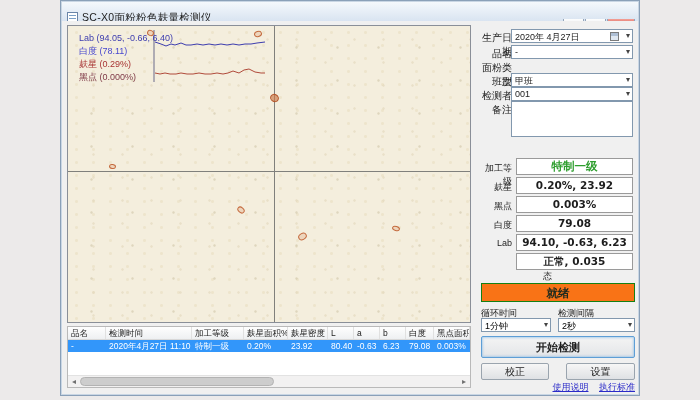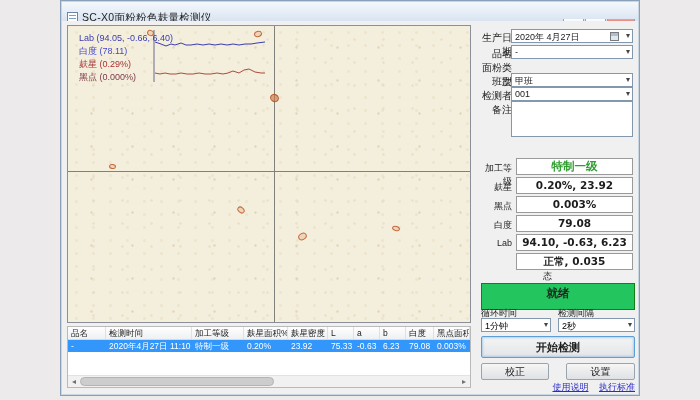--- a/index.html
+++ b/index.html
@@ -82,21 +82,21 @@
     box-shadow:inset 0 3px 0 #aebfd4; }
   .remark-box { position:absolute; left:33px; top:80px; width:122px; height:36px; background:#fff;
     border:1px solid #8298ae; cursor:text; }
 
   .res-label { position:absolute; left:0; width:34px; text-align:right; font-size:9px; color:#222; }
   .res-box { position:absolute; left:38px; width:117px; height:17px; background:#fff;
     border:1px solid #9a9a9a; text-align:center; font-size:10.5px; font-weight:bold; color:#1d1d1d;
     line-height:15px; font-family:"DejaVu Sans",sans-serif; white-space:nowrap; overflow:hidden; }
   .res-box.grade { color:#2e9e2e; font-size:11.5px; }
 
-  .status-bar { position:absolute; left:3px; top:262px; width:154px; height:27px; background:#22c55e;
+  .status-bar { position:absolute; left:3px; top:262px; width:154px; height:19px; background:#f97316;
     border:1px solid #148014; text-align:center; font-size:11.5px; font-weight:bold; color:#1e2a1e;
     line-height:18px; }
 
   .small-label { position:absolute; font-size:9px; color:#222; top:286px; }
   .combo-sm { position:absolute; top:297px; height:14px; background:#fff; border:1px solid #8298ae;
     font-size:9px; padding:1px 12px 0 3px; cursor:pointer; }
   .combo-sm .arrow { position:absolute; right:2px; top:1px; font-size:8px; color:#444; }
 
   .start-btn { position:absolute; left:3px; top:315px; width:154px; height:22px;
     background:linear-gradient(#f4f4f4,#e3e5e8); border:1px solid #5e9ed6; border-radius:2px;
@@ -164,21 +164,21 @@
         <div class="cell c7">b</div>
         <div class="cell c8">白度</div>
         <div class="cell c9">黑点面积%</div>
       </div>
       <div class="lv-row">
         <div class="cell c0">-</div>
         <div class="cell c1">2020年4月27日 11:10</div>
         <div class="cell c2">特制一级</div>
         <div class="cell c3">0.20%</div>
         <div class="cell c4">23.92</div>
-        <div class="cell c5">75.33</div>
+        <div class="cell c5">80.40</div>
         <div class="cell c6">-0.63</div>
         <div class="cell c7">6.23</div>
         <div class="cell c8">79.08</div>
         <div class="cell c9">0.003%</div>
       </div>
       <div class="hscroll">
         <div class="hs-arrow left">◂</div>
         <div class="hs-thumb"></div>
         <div class="hs-arrow right">▸</div>
       </div>

